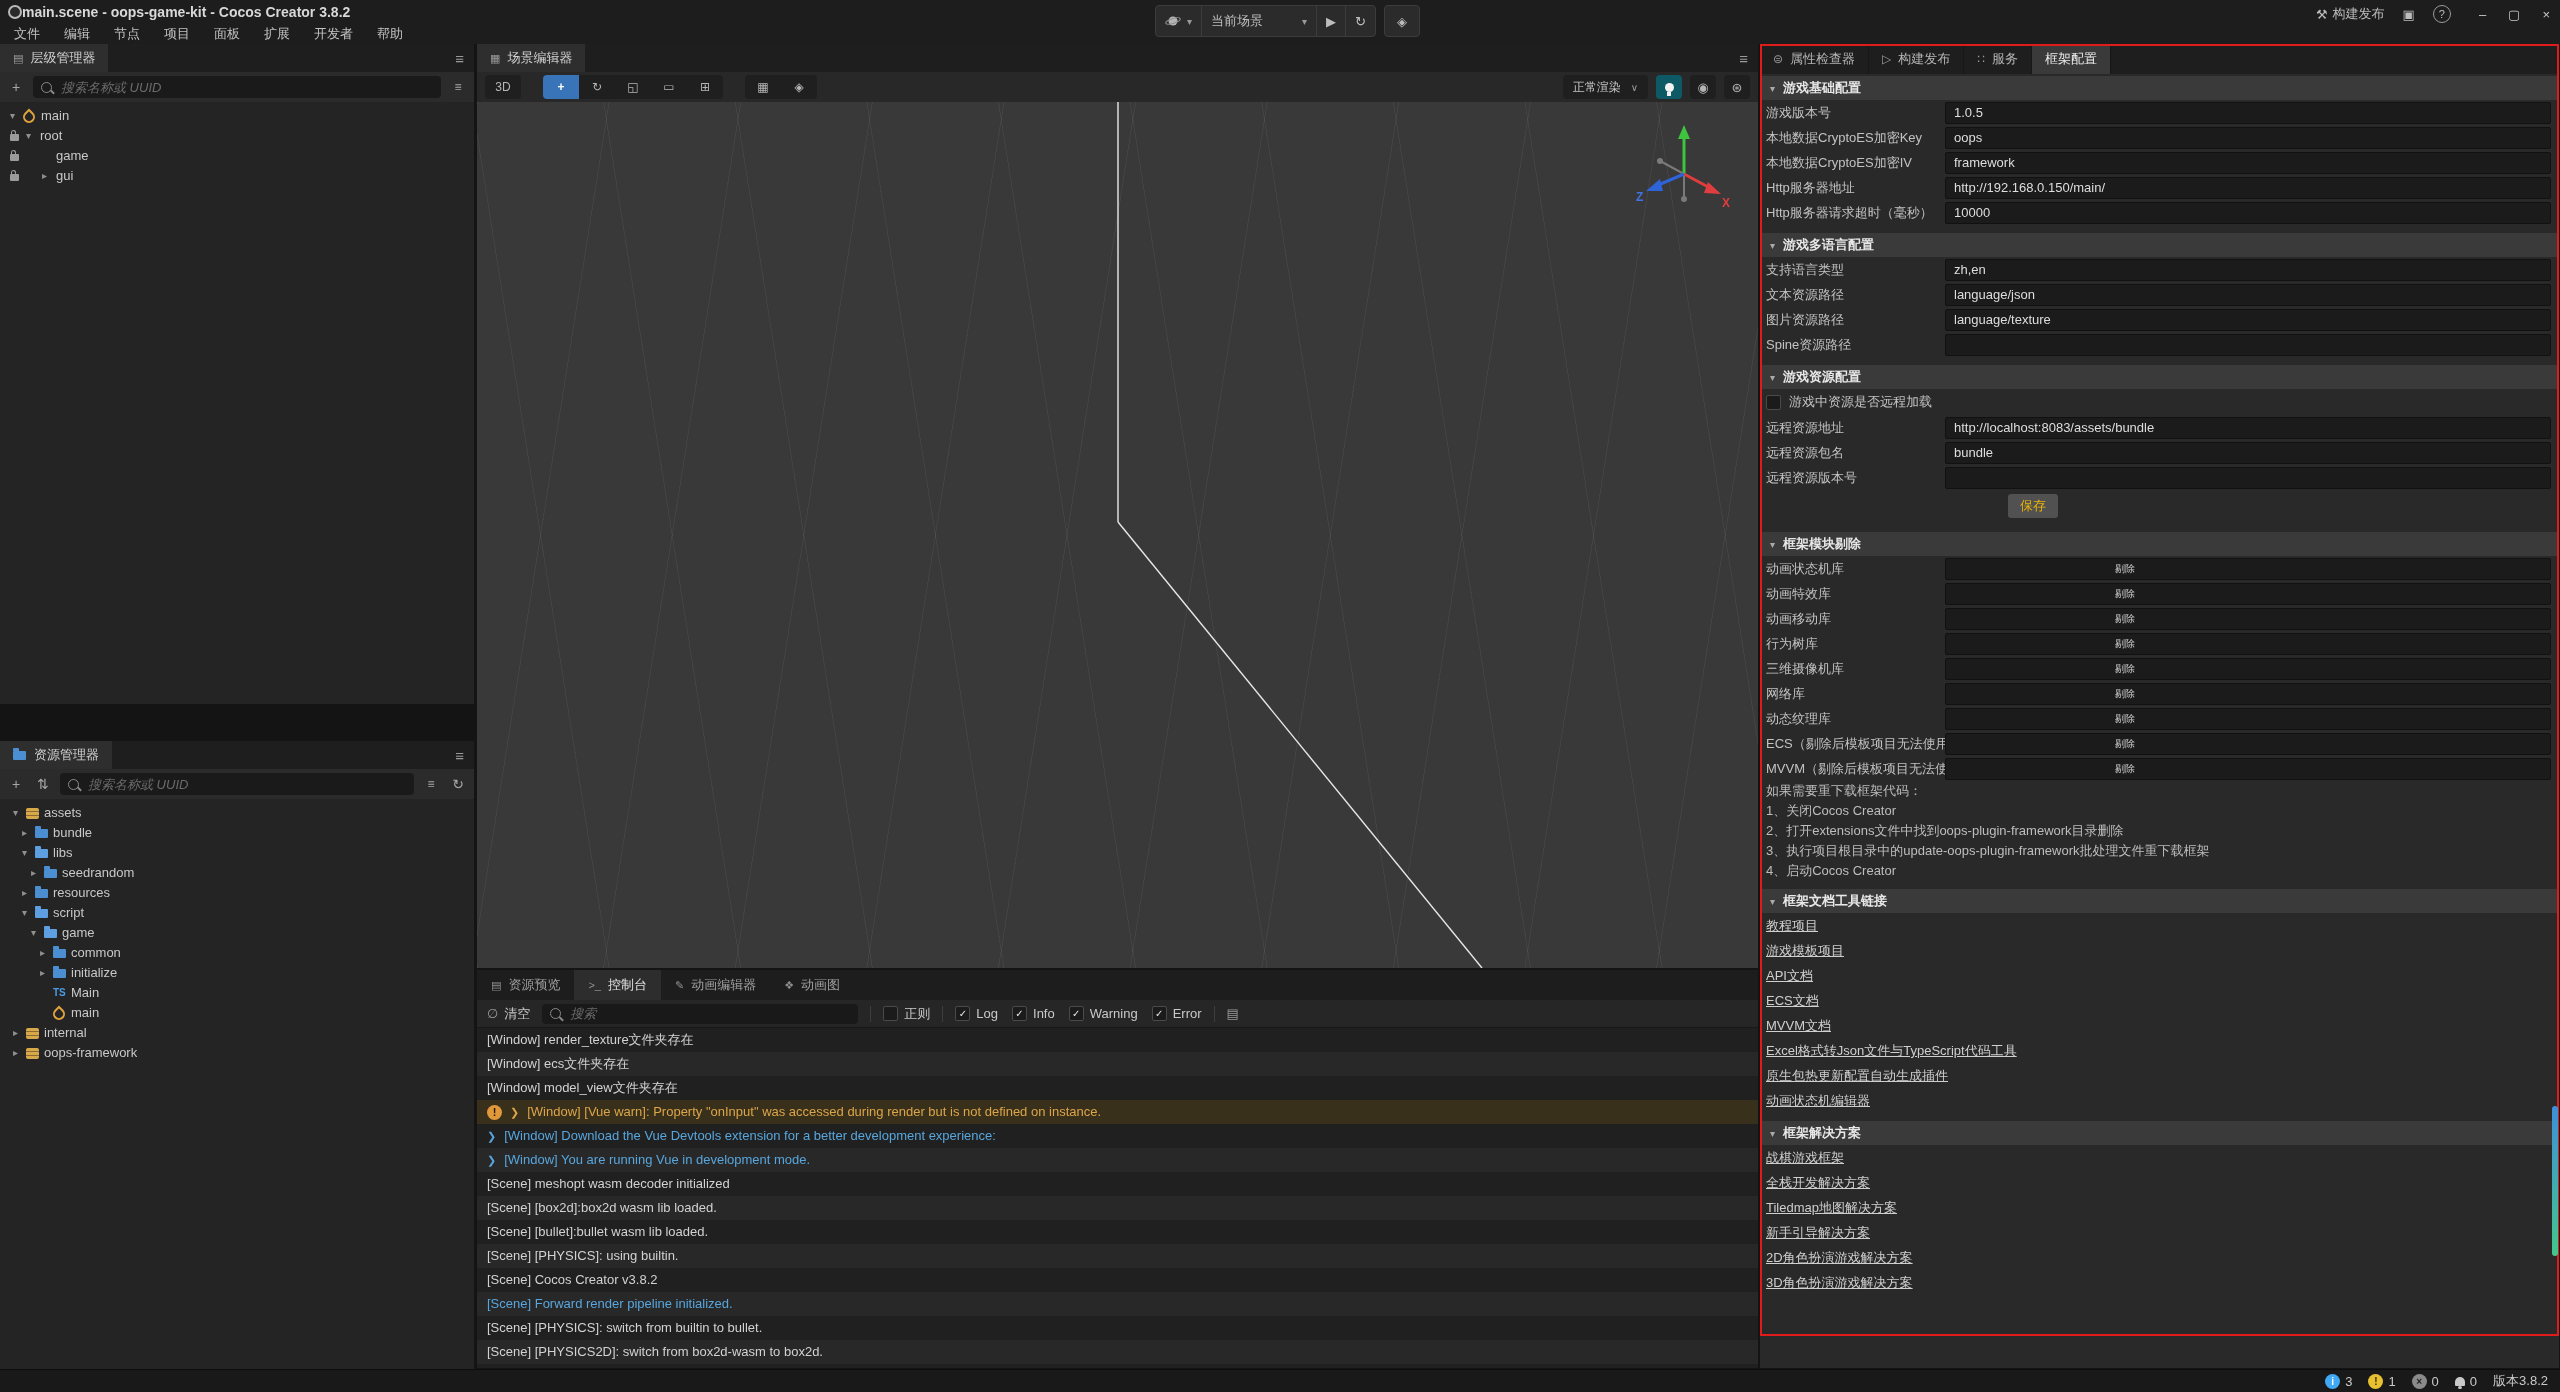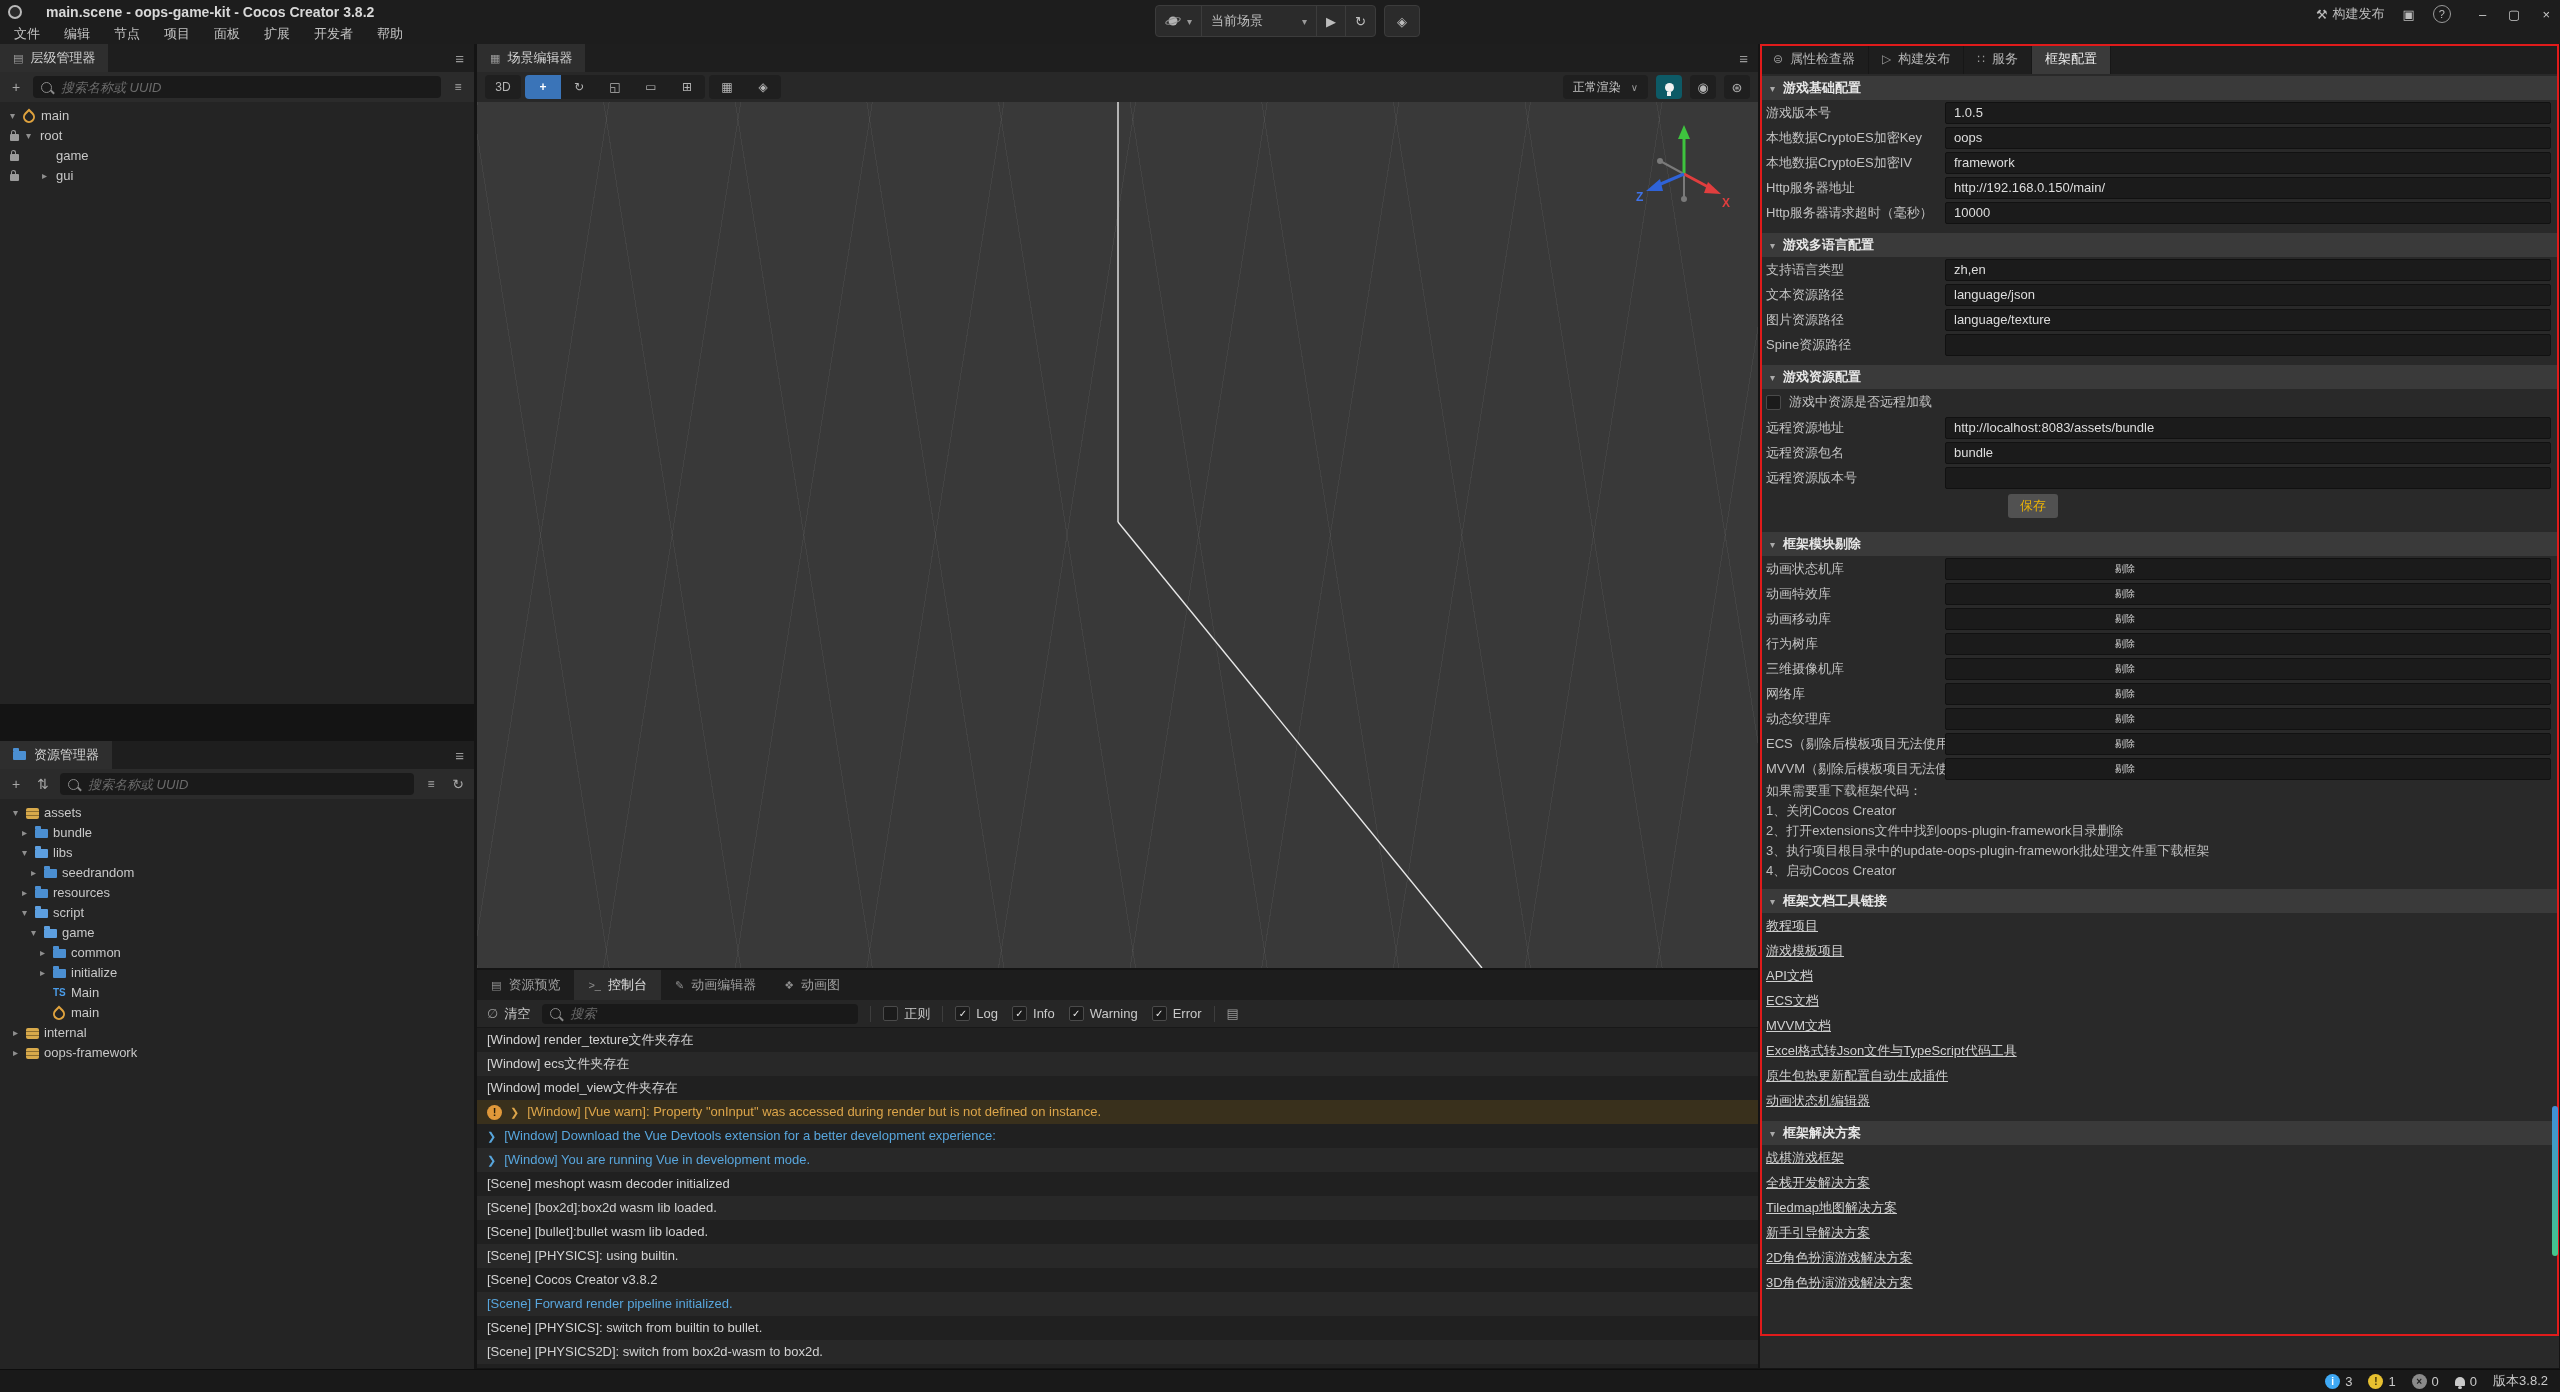--- a/index.html
+++ b/index.html
@@ -1,21 +1,21 @@
 <!DOCTYPE html>
 <html><head>
 <meta charset="utf-8">
 <style>
 html,body{margin:0;padding:0}
 body{width:2560px;height:1392px;position:relative;background:#141414;overflow:hidden;
   font-family:"Liberation Sans","DejaVu Sans",sans-serif;color:#ccc;font-size:13px;-webkit-font-smoothing:antialiased}
 .noselect{user-select:none}
 
 .topbar{position:absolute;left:0;top:0;width:2560px;height:44px;background:#1d1d1d;z-index:5}
-.title-row{height:24px;display:flex;align-items:center;padding-left:8px;gap:24px}
+.title-row{height:24px;display:flex;align-items:center;padding-left:8px;gap:0}
 .logo{width:14px;height:14px;border:2px solid #b9b9b9;border-radius:50%;box-sizing:border-box;background:#2a2a2a}
 .title-text{font-size:14px;font-weight:bold;color:#d8d8d8}
 .menu-row{height:20px;display:flex;align-items:center;padding-left:2px}
 .menu-item{padding:0 12px;font-size:13px;color:#c2c2c2;cursor:default}
 .center-toolbar{position:absolute;left:1155px;top:5px;height:32px;display:flex;align-items:center;gap:8px}
 .ct-group{display:flex;align-items:center;background:#2b2b2b;border:1px solid #3c3c3c;border-radius:4px;height:30px;overflow:hidden}
 .ct-seg{display:flex;align-items:center;height:30px;padding:0 9px;gap:6px;border-right:1px solid #3c3c3c;color:#bdbdbd}
 .ct-seg:last-child{border-right:none}
 .ct-btn{background:#2b2b2b;border:1px solid #3c3c3c;border-radius:4px;height:30px;width:34px;display:flex;align-items:center;justify-content:center;color:#bdbdbd}
 .chev{font-size:10px;color:#9a9a9a}
@@ -41,21 +41,21 @@
 .ic-search::after{content:"";position:absolute;width:5px;height:1.5px;background:#8a8a8a;transform:rotate(45deg);right:-4px;bottom:-1px}
 .ic-lock{position:absolute;width:9px;height:7px;background:#9a9a9a;border-radius:1px;top:8px}
 .ic-lock::before{content:"";position:absolute;top:-4px;left:1px;width:5px;height:4px;border:1.5px solid #9a9a9a;border-bottom:none;border-radius:3px 3px 0 0;box-sizing:border-box}
 .ic-folder{position:absolute;width:13px;height:9px;background:#4b8fd2;border-radius:1px;top:6px}
 .ic-folder::before{content:"";position:absolute;top:-3px;left:0;width:6px;height:3px;background:#4b8fd2;border-radius:1px 1px 0 0}
 .ic-folder.open{background:#5d9fe0}.ic-folder.open::before{background:#5d9fe0}
 .ic-db{position:absolute;width:13px;height:11px;top:5px;border-radius:2px;background:linear-gradient(#d7a94b 0 3px,#8a6c2f 3px 4px,#d7a94b 4px 7px,#8a6c2f 7px 8px,#d7a94b 8px 11px)}
 .ic-scene{position:absolute;width:8px;height:8px;border:2px solid #e0a33e;border-radius:0 50% 50% 50%;transform:rotate(45deg);top:5px;box-sizing:content-box}
 .ic-ts{position:absolute;color:#4a9ce8;font-weight:bold;font-size:10px;top:0}
 
-.scene-toolbar{position:absolute;top:28px;left:0;right:0;height:30px;background:#282828;display:flex;align-items:center;gap:4px;padding:0 8px;box-sizing:border-box}
+.scene-toolbar{position:absolute;top:28px;left:0;right:0;height:30px;background:#282828;display:flex;align-items:center;gap:22px;padding:0 8px;box-sizing:border-box}
 .st-group{display:flex;align-items:center;background:#1f1f1f;border-radius:4px;height:24px;overflow:hidden}
 .st-btn{height:24px;min-width:26px;display:flex;align-items:center;justify-content:center;color:#b5b5b5;font-size:12px;padding:0 5px}
 .st-btn.active{background:#3a74b8;color:#fff}
 .st-right{margin-left:auto;display:flex;align-items:center;gap:8px}
 .st-select{display:flex;align-items:center;gap:10px;background:#1f1f1f;border-radius:4px;height:24px;padding:0 10px;color:#c5c5c5;font-size:12px}
 .st-ic{width:26px;height:24px;background:#1f1f1f;border-radius:4px;display:flex;align-items:center;justify-content:center;color:#b5b5b5}
 .st-ic.bulb-on{background:#0d5a66}
 .ic-bulb{width:9px;height:9px;border-radius:50%;background:#f2f2f2;position:relative}
 .ic-bulb::after{content:"";position:absolute;left:2.5px;bottom:-4px;width:4px;height:4px;background:#f2f2f2}
 .viewport{position:absolute;top:58px;left:0;right:0;bottom:0;background:#393939;overflow:hidden}

